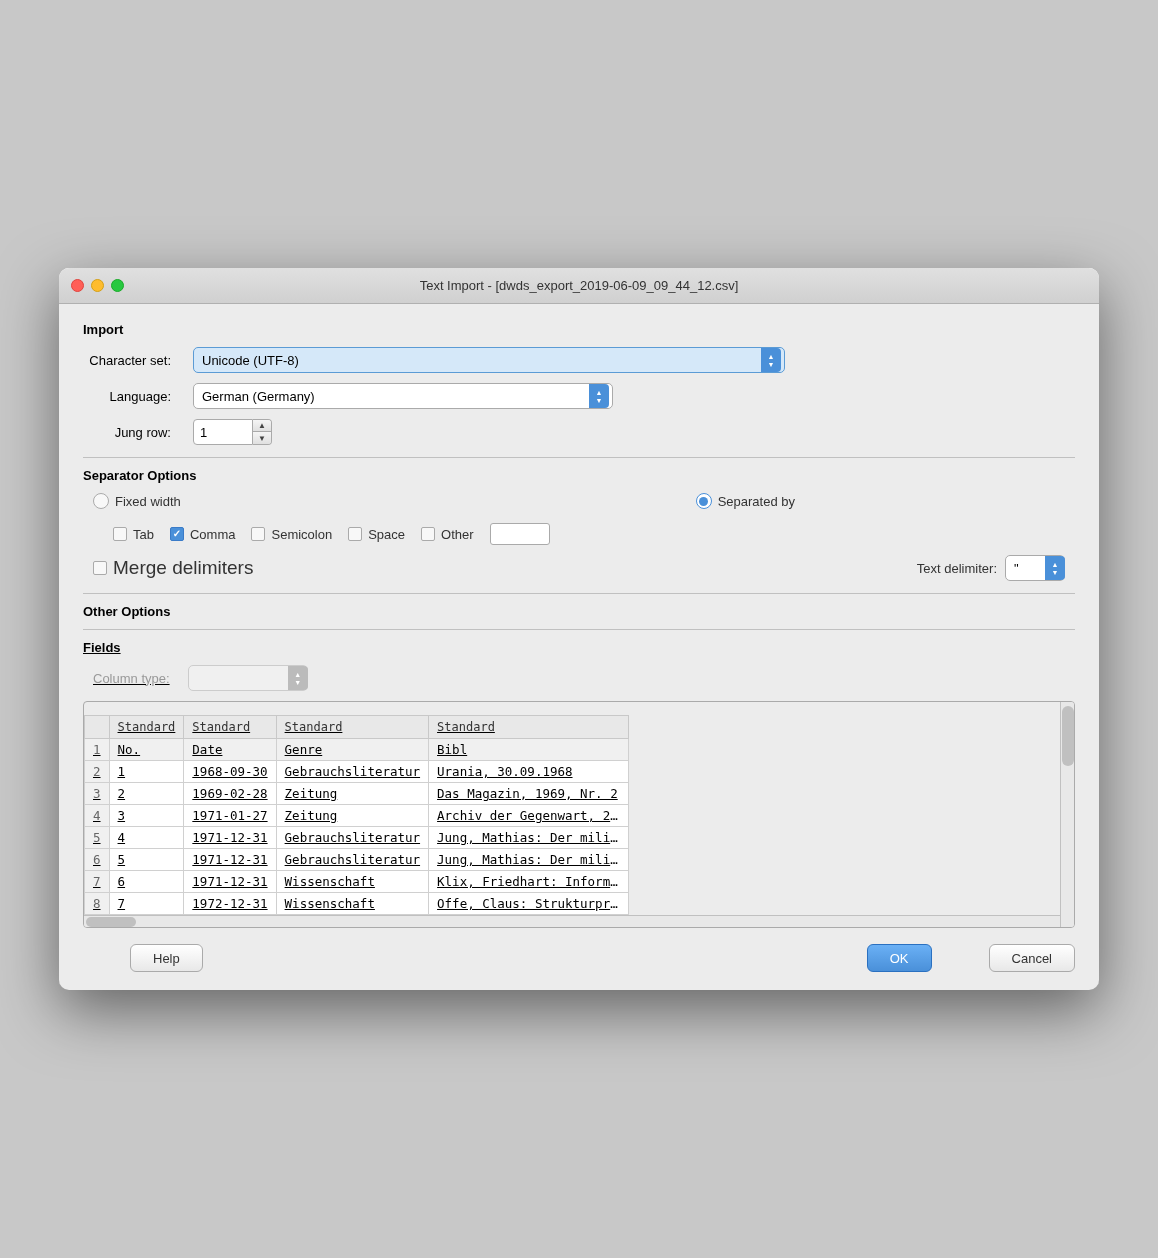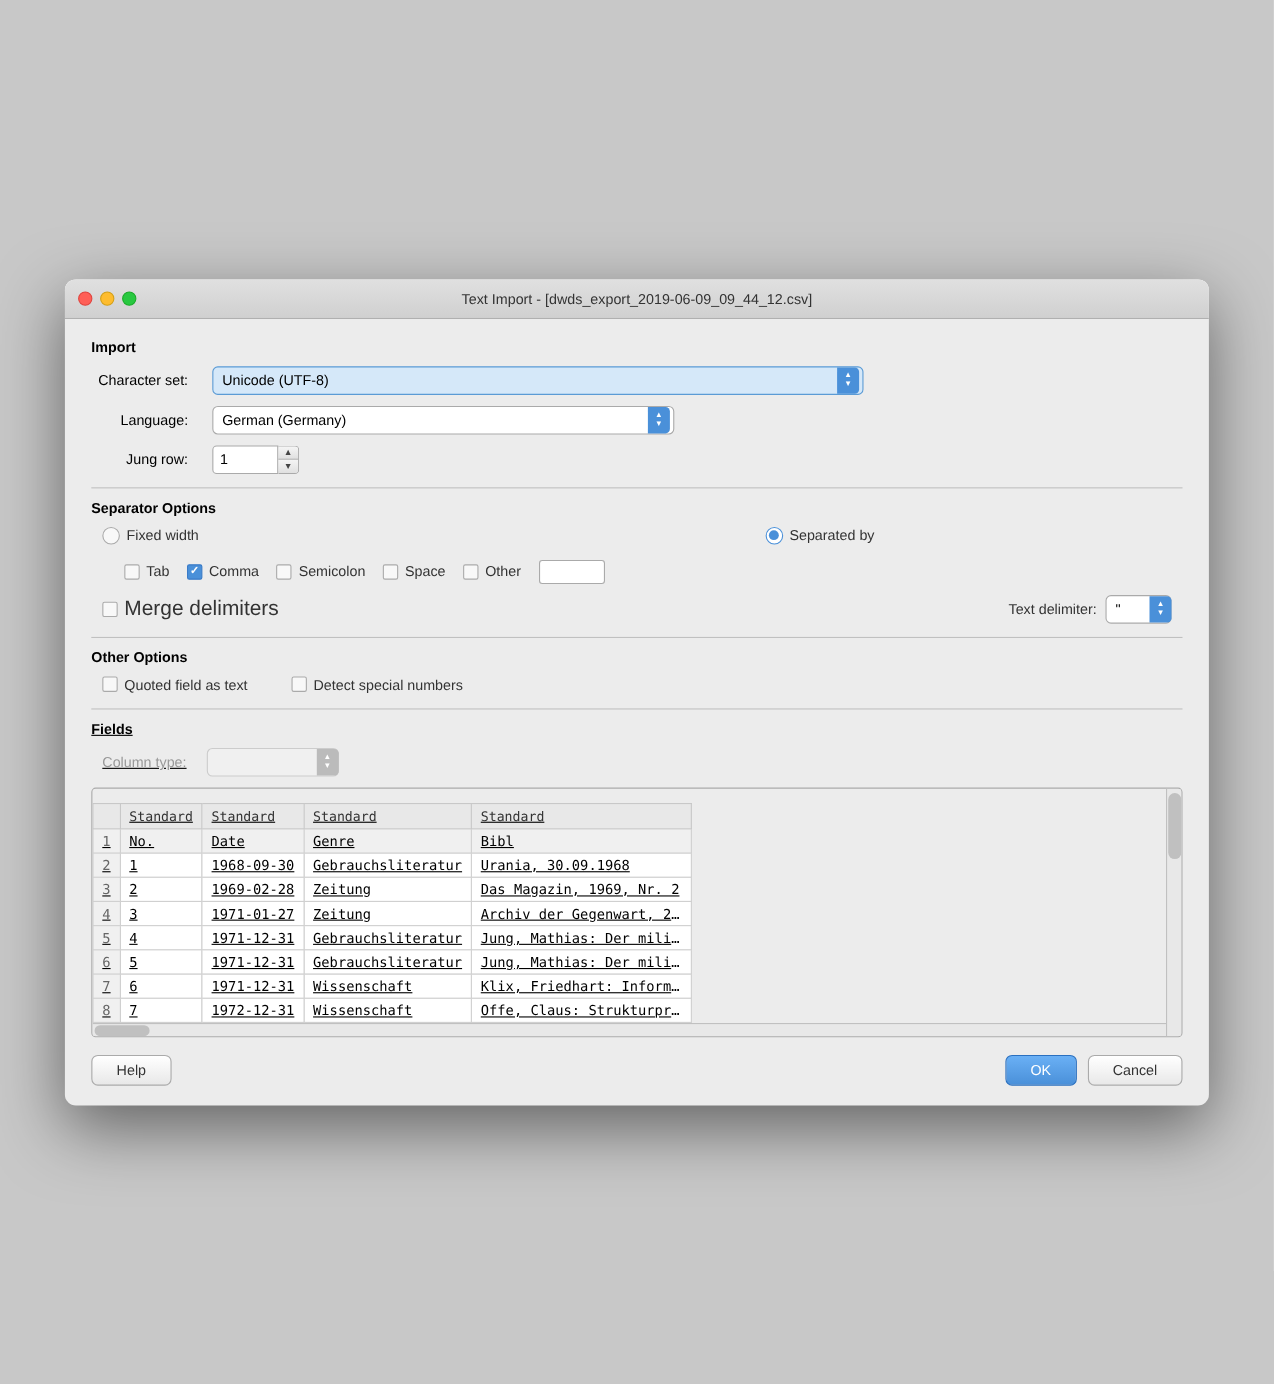--- a/index.html
+++ b/index.html
@@ -475,20 +475,21 @@
     .btn {
       padding: 6px 22px;
       border-radius: 6px;
       font-size: 13px;
       cursor: pointer;
       font-family: inherit;
       height: 28px;
       display: flex;
       align-items: center;
       justify-content: center;
+      margin-left: 47px;
     }
 
     .btn-default {
       background: linear-gradient(to bottom, #ffffff, #e8e8e8);
       border: 1px solid #aaa;
       color: #333;
     }
 
     .btn-primary {
       background: linear-gradient(to bottom, #6ab0f5, #4a90d9);
@@ -647,30 +648,20 @@
             </div>
           </div>
         </div>
       </div>
     </div>
 
     <div class="separator"></div>
 
     <div style="margin-bottom: 10px;">
       <div class="section-title">Other Options</div>
-      <div class="other-options-row" style="margin-left: 10px;">
-        <div class="check-item">
-          <div class="checkbox"></div>
-          <span>Quoted field as text</span>
-        </div>
-        <div class="check-item">
-          <div class="checkbox"></div>
-          <span>Detect special numbers</span>
-        </div>
-      </div>
     </div>
 
     <div class="separator"></div>
 
     <div class="fields-section">
       <div class="section-title">Fields</div>
 
       <div class="column-type-row" style="margin-left: 10px;">
         <span class="col-type-label">Column type:</span>
         <div class="col-type-select-wrapper">

